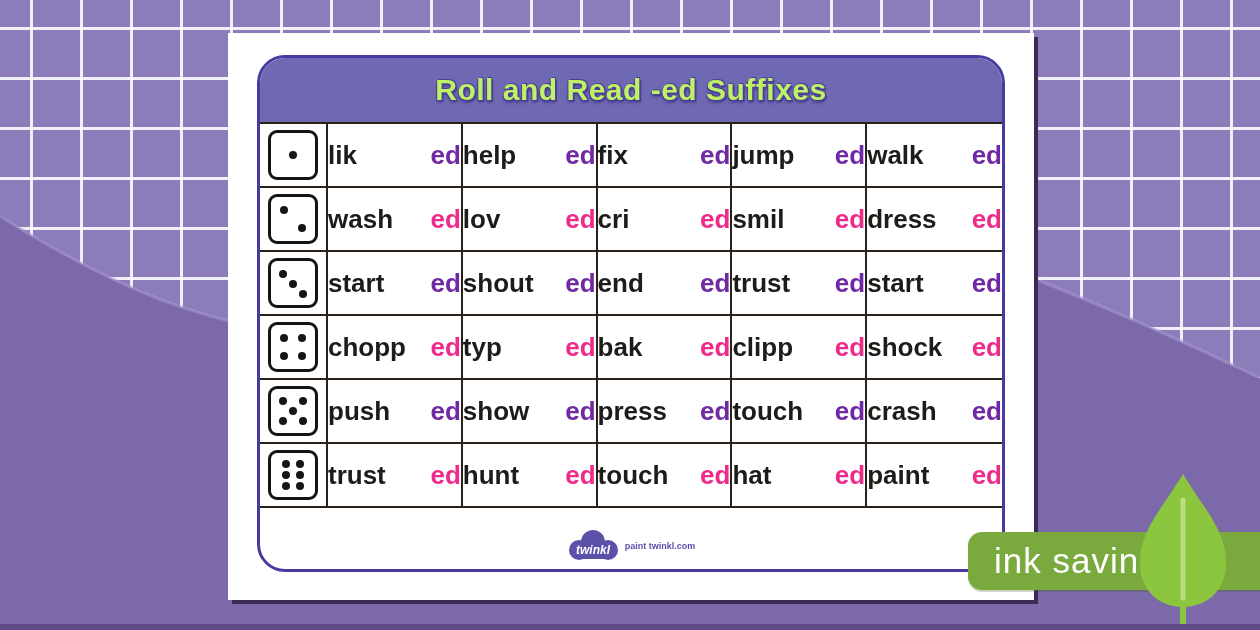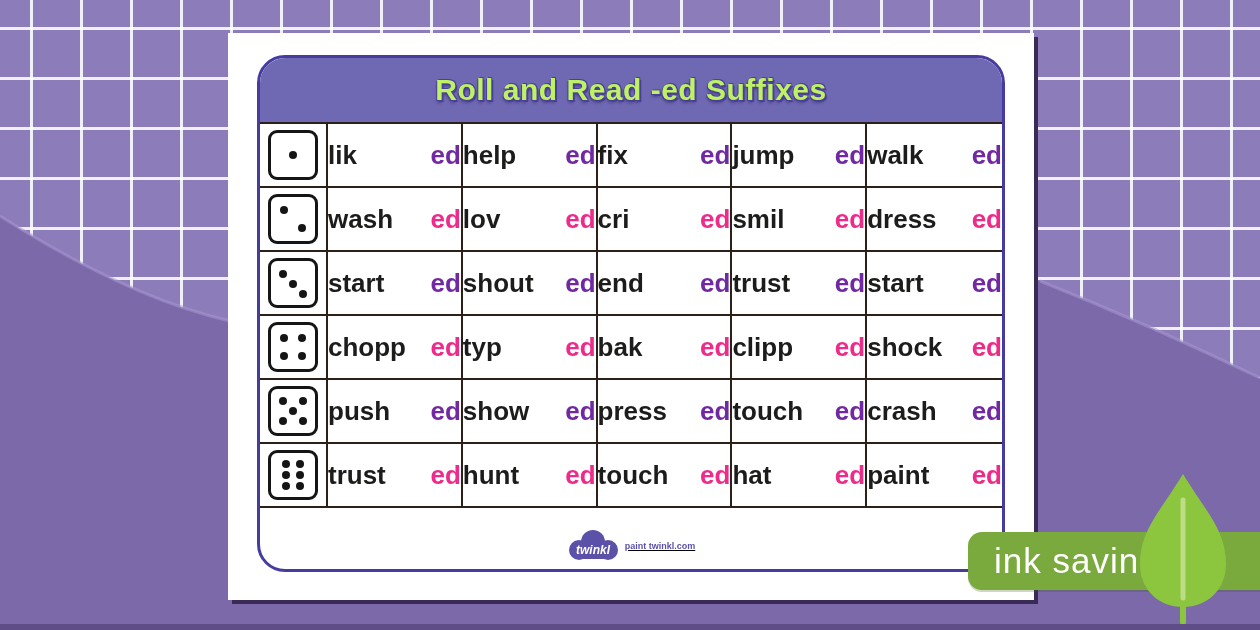--- a/index.html
+++ b/index.html
@@ -32,21 +32,21 @@
   
   .table{border-top:2px solid #2b2118;}
   .row{display:grid;grid-template-columns:68px 1fr 1fr 1fr 1fr 1fr;height:62px;border-bottom:2px solid #2b2118;}
   .cell{display:flex;align-items:center;justify-content:center;border-right:2px solid #2b2118;}
   .cell:last-child{border-right:none;}
   .word-cell{font-size:26px;font-weight:bold;color:#1c1c1a;justify-content:space-between;}
   .die{position:relative;width:44px;height:44px;background:#fff;border:3px solid #151515;border-radius:9px;}
   .pip{position:absolute;width:8px;height:8px;border-radius:50%;background:#151515;transform:translate(-50%,-50%);}
 
   
-  .panel-footer{height:75px;display:flex;align-items:center;justify-content:center;text-decoration:underline;}
+  .panel-footer{height:75px;display:flex;align-items:center;justify-content:center;}
   .twinkl{display:flex;align-items:center;gap:6px;}
   .tagline{font-size:9px;font-weight:bold;color:#5b51a8;}
 
   
   .eco-band{position:absolute;left:968px;top:532px;width:300px;height:58px;background:#7aa93e;
             border-radius:14px 0 0 14px;z-index:5;display:flex;align-items:center;
             box-shadow:0 2px 0 rgba(60,90,20,.25);}
   .eco-band span{color:#ffffff;font-size:35px;padding-left:26px;letter-spacing:1px;}
   .leaf{position:absolute;left:1128px;top:472px;width:110px;height:152px;z-index:6;}
   .eco-text{position:absolute;left:1135px;top:540px;width:100px;text-align:center;z-index:7;

